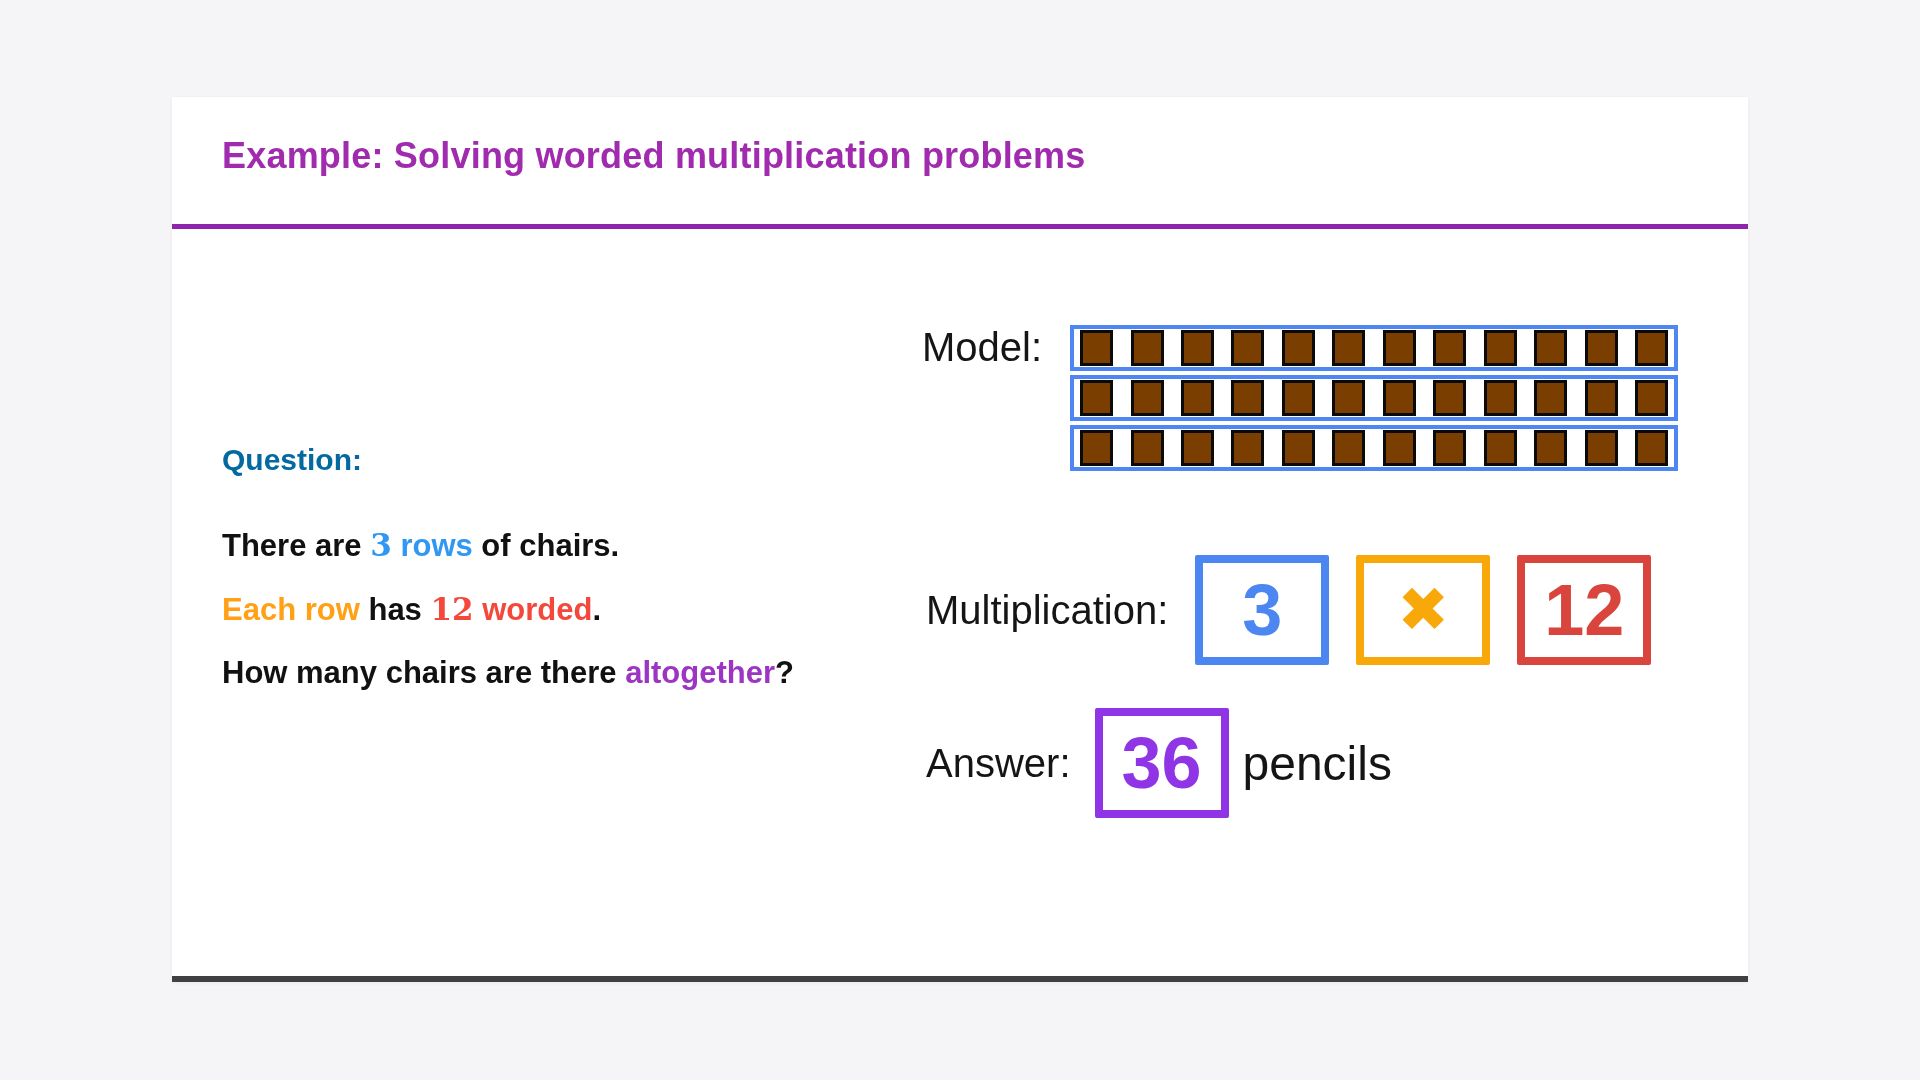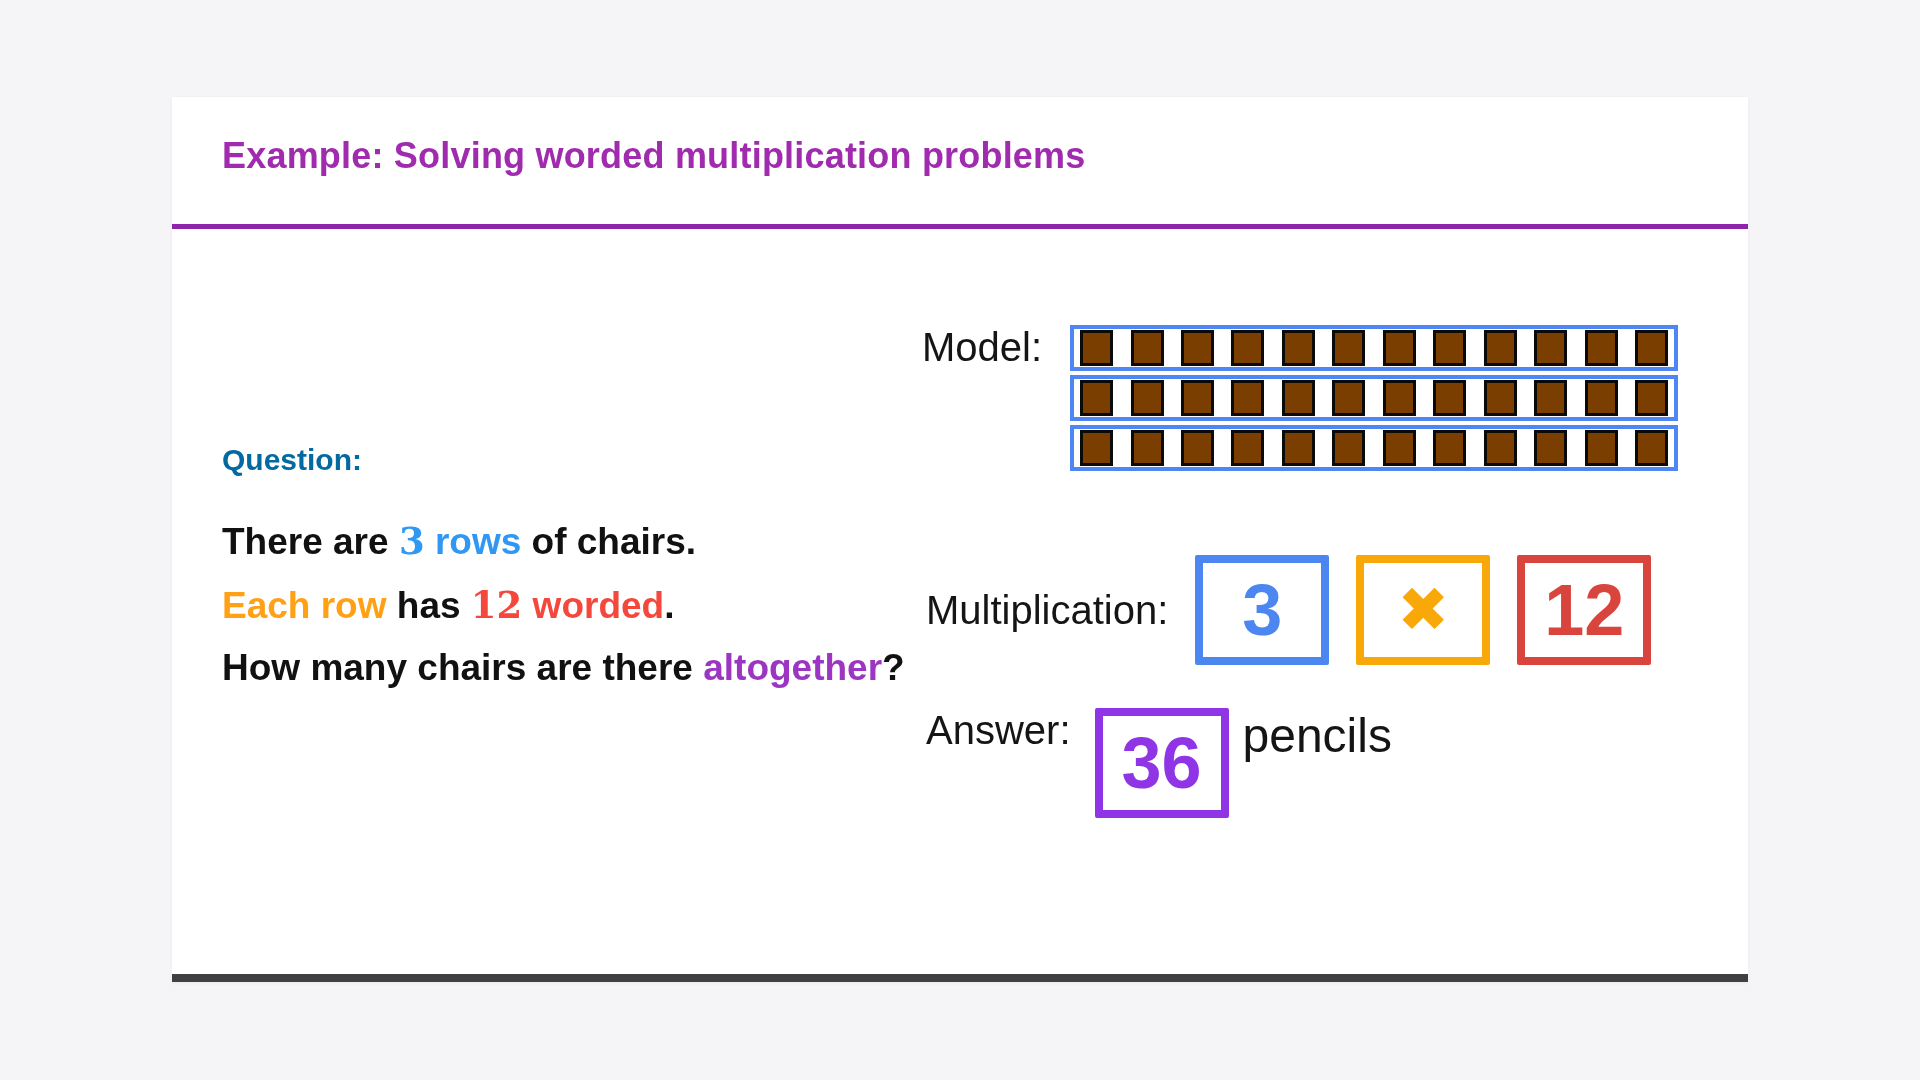--- a/index.html
+++ b/index.html
@@ -5,36 +5,36 @@
   * { margin:0; padding:0; box-sizing:border-box; }
   html,body { width:1920px; height:1080px; overflow:hidden; }
   body {
     background:#f5f5f7;
     font-family:"Liberation Sans","DejaVu Sans",sans-serif;
     position:relative;
   }
   .card {
     position:absolute; left:172px; top:97px; width:1576px; height:885px;
     background:#ffffff;
-    border-bottom:8px solid #404040;
+    border-bottom:6px solid #404040;
     box-shadow:0 1px 4px rgba(0,0,0,0.05);
   }
   .page-title {
     position:absolute; left:50px; top:38px;
     font-size:36px; font-weight:800; color:#A02BAE; letter-spacing:0.2px;
   }
   .title-divider {
     position:absolute; left:0; right:0; top:127px; height:5px; background:#8E24AA;
   }
   
   .q-heading {
     position:absolute; left:50px; top:346px;
     font-size:30px; font-weight:800; color:#0369a1;
   }
-  .q-line { position:absolute; left:50px; font-size:37px; font-weight:800; color:#111111; white-space:pre; }
+  .q-line { position:absolute; left:50px; font-size:31px; font-weight:800; color:#111111; white-space:pre;margin-top:8px; }
   .q-line1 { top:422px; }
   .q-line2 { top:486px; }
   .q-line3 { top:550px; }
   .hl-blue   { color:#3097F3; }
   .hl-orange { color:#FFA015; }
   .hl-red    { color:#F4483C; }
   .hl-purple { color:#9C36C2; }
   .serif-num { font-family:"DejaVu Serif","Liberation Serif",serif; font-weight:700; }
   
   .model-section {
@@ -53,21 +53,21 @@
     width:33px; height:36px;
     background:#7A3F00; border:3px solid #0A0A0A;
   }
   
   .mult-section {
     position:absolute; left:754px; top:458px; height:110px;
     display:flex; align-items:center; gap:27px;
   }
   .answer-section {
     position:absolute; left:754px; top:611px; height:110px;
-    display:flex; align-items:flex-start; gap:24px;
+    display:flex; align-items:center; gap:24px;
   }
   .num-box {
     width:134px; height:110px; border-radius:2px;
     display:flex; align-items:center; justify-content:center;
     background:#ffffff; flex:none;
   }
   .box-blue   { border:8px solid #4C86F0; color:#4C86F0; }
   .box-orange { border:8px solid #F9A80A; color:#F9A80A; }
   .box-red    { border:8px solid #D9453C; color:#D9453C; }
   .box-purple { border:8px solid #8F35E6; color:#8F35E6; }

